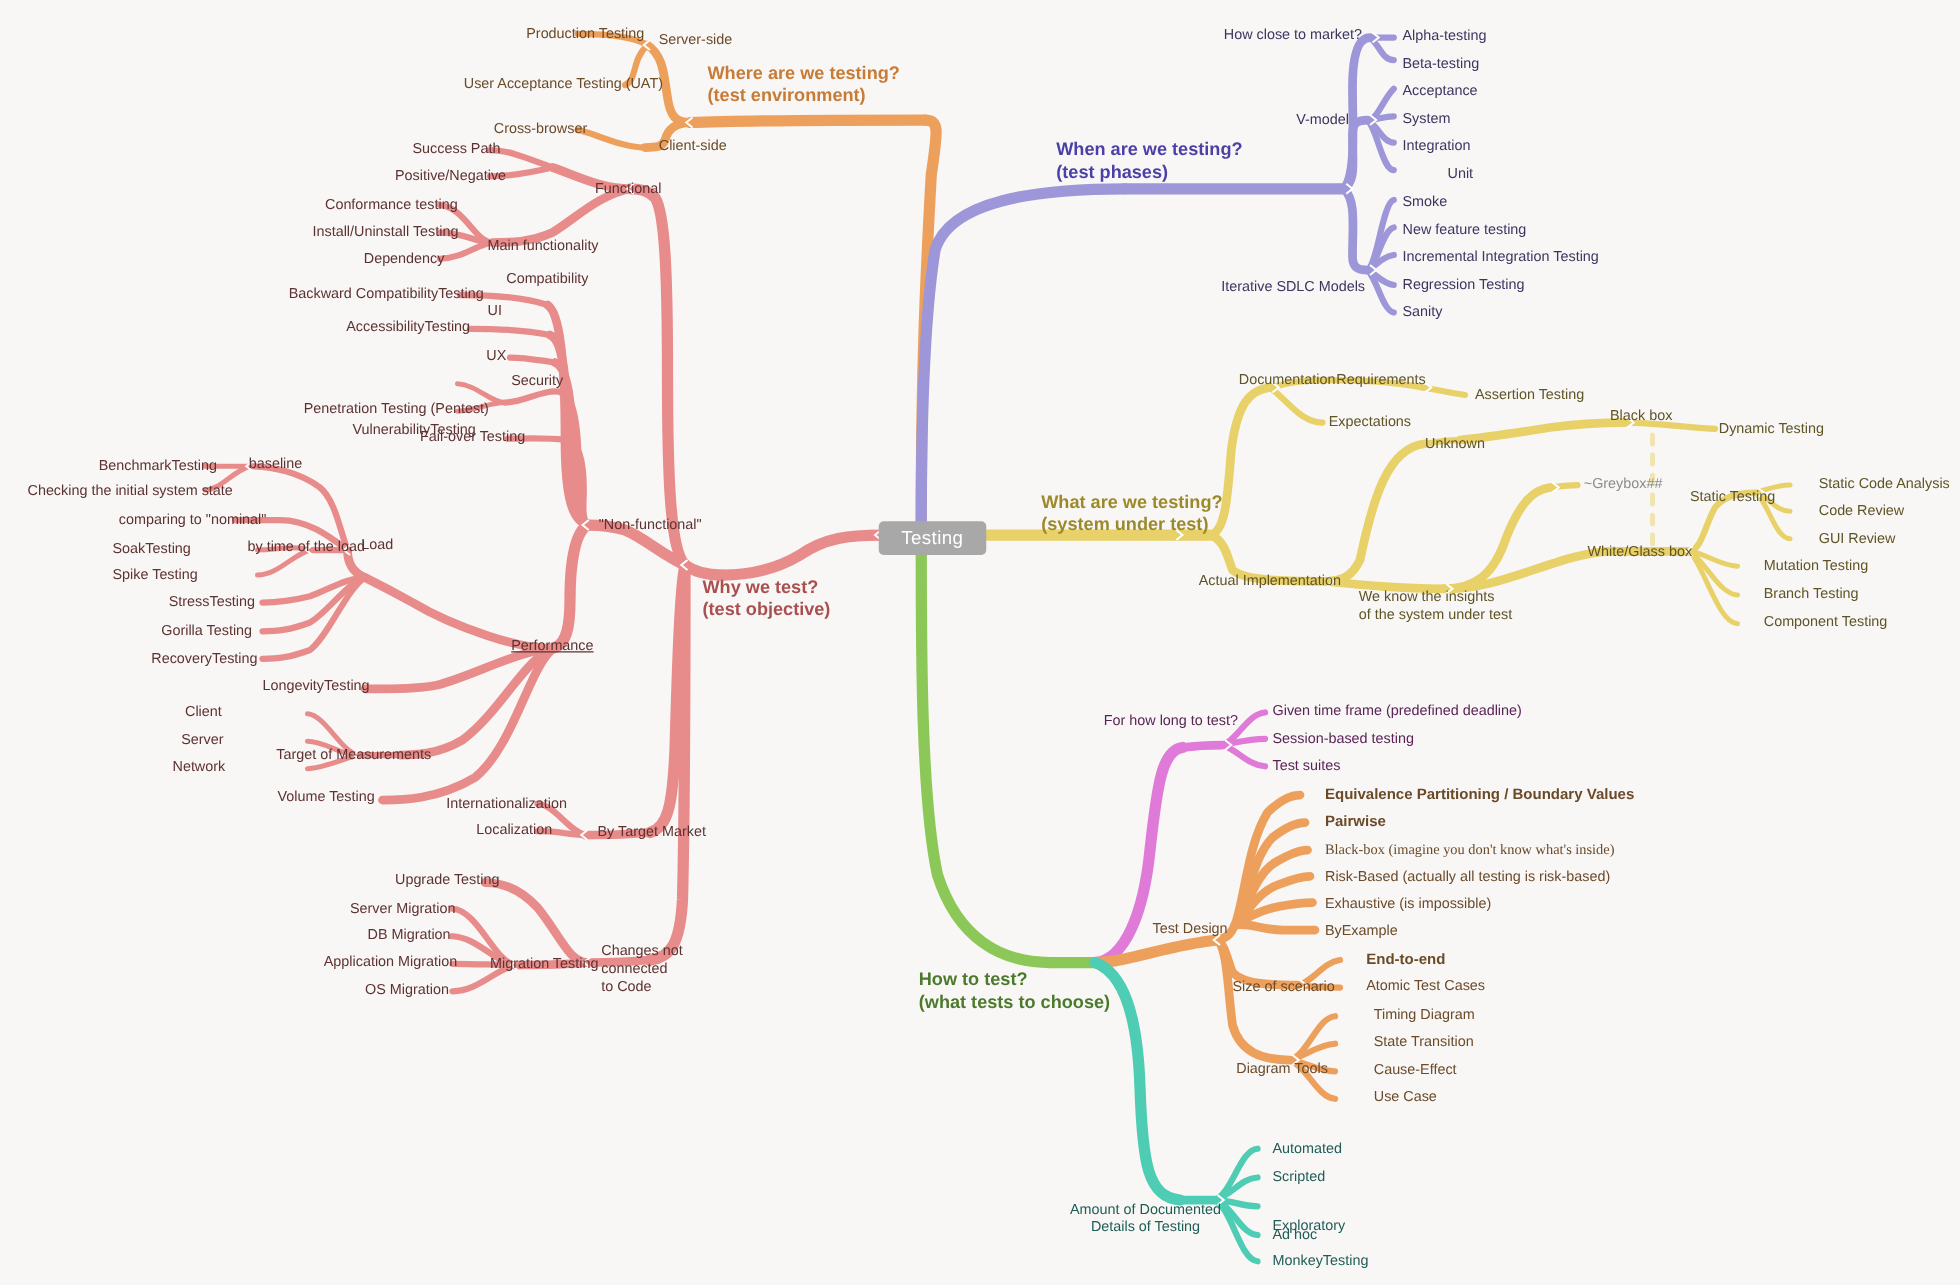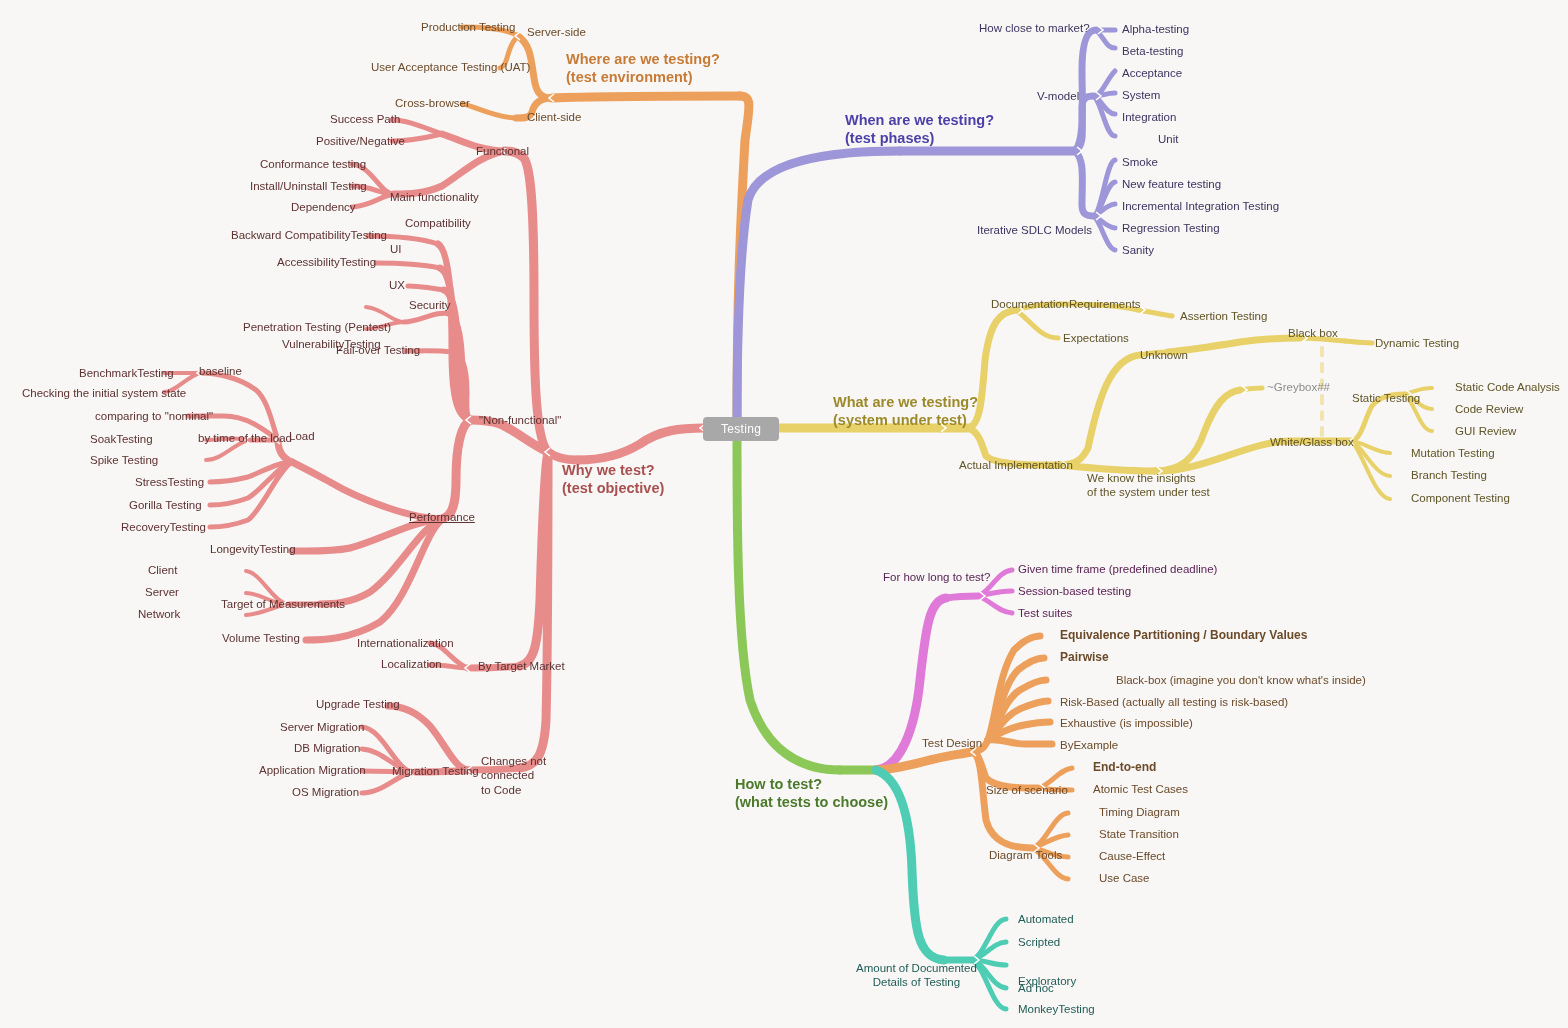--- a/index.html
+++ b/index.html
@@ -7,21 +7,21 @@
     width:1568px;height:1028px;
     background:#f8f7f5;
     font-family:"Liberation Sans","DejaVu Sans",sans-serif;
     position:relative;overflow:hidden;
   }
   #map{position:absolute;left:0;top:0;width:1568px;height:1028px;}
   .lbl{position:absolute;white-space:pre;line-height:1.15;}
   
   .root{
     position:absolute;background:#a8a8a8;color:#fff;
-    font-size:12px;padding:5px 18px;border-radius:4px;
+    font-size:15px;padding:5px 18px;border-radius:4px;
     letter-spacing:.3px;
     text-align:right;
   }
   
   .main-cap{font-size:14.5px;font-weight:bold;line-height:1.25;}
   .c-orange{color:#c77b36;}
   .c-purple{color:#4b3fa8;}
   .c-yellow{color:#9c8a2a;}
   .c-red{color:#a85050;}
   .c-green{color:#4c7a2c;}
@@ -346,21 +346,21 @@
 <div class="lbl main-cap c-green" style="left:735px;top:775px;">How to test?
 (what tests to choose)</div>
 <div class="lbl t-pink" style="left:883px;top:571px;">For how long to test?</div>
 <div class="lbl t-pink" style="left:1018px;top:563px;">Given time frame (predefined deadline)</div>
 <div class="lbl t-pink" style="left:1018px;top:585px;">Session-based testing</div>
 <div class="lbl t-pink" style="left:1018px;top:607px;">Test suites</div>
 
 <div class="lbl t-orange" style="left:922px;top:737px;">Test Design</div>
 <div class="lbl t-orange bold" style="left:1060px;top:629px;">Equivalence Partitioning / Boundary Values</div>
 <div class="lbl t-orange bold" style="left:1060px;top:651px;">Pairwise</div>
-<div class="lbl t-orange" style="left:1116px;top:674px;">Black-box (imagine you don't know what's inside)</div>
+<div class="lbl t-orange" style="left:1060px;top:674px;font-family:Liberation Serif, serif;">Black-box (imagine you don't know what's inside)</div>
 <div class="lbl t-orange" style="left:1060px;top:696px;">Risk-Based (actually all testing is risk-based)</div>
 <div class="lbl t-orange" style="left:1060px;top:717px;">Exhaustive (is impossible)</div>
 <div class="lbl t-orange" style="left:1060px;top:739px;">ByExample</div>
 <div class="lbl t-orange" style="left:986px;top:784px;">Size of scenario</div>
 <div class="lbl t-orange bold" style="left:1093px;top:761px;">End-to-end</div>
 <div class="lbl t-orange" style="left:1093px;top:783px;">Atomic Test Cases</div>
 <div class="lbl t-orange" style="left:989px;top:849px;">Diagram Tools</div>
 <div class="lbl t-orange" style="left:1099px;top:806px;">Timing Diagram</div>
 <div class="lbl t-orange" style="left:1099px;top:828px;">State Transition</div>
 <div class="lbl t-orange" style="left:1099px;top:850px;">Cause-Effect</div>

